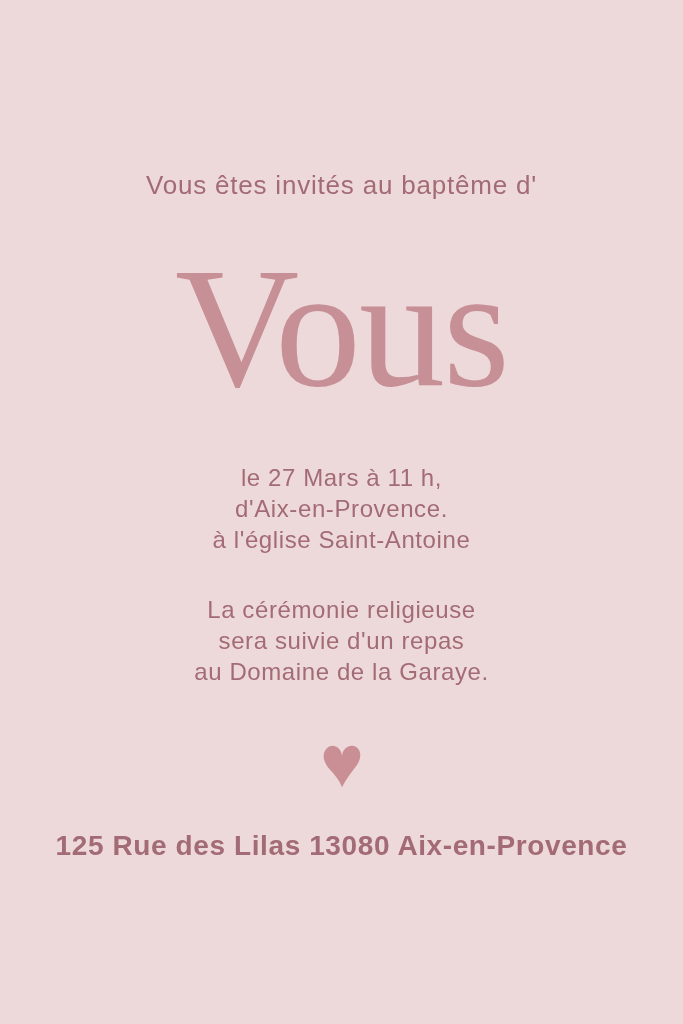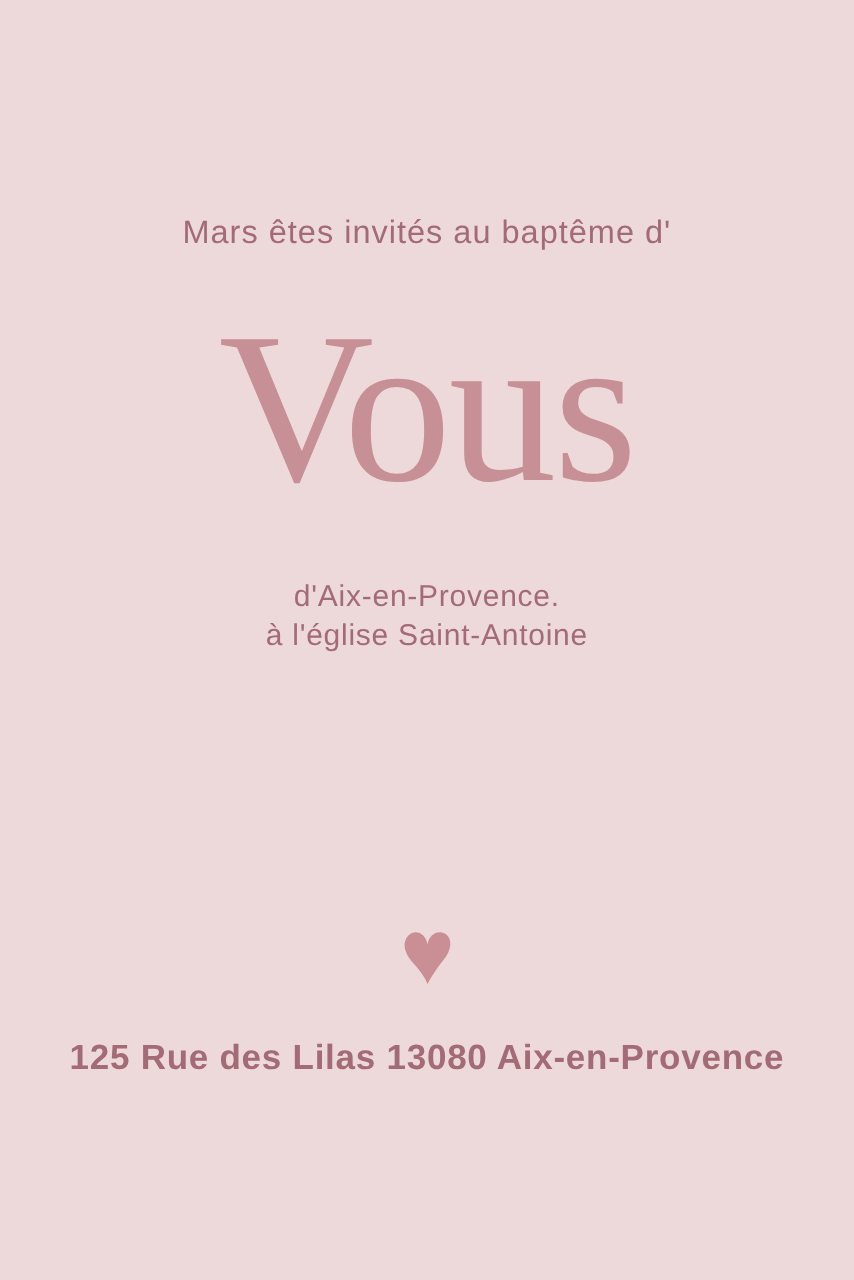--- a/index.html
+++ b/index.html
@@ -88,29 +88,35 @@
     font-weight: 700;
     letter-spacing: 0.6px;
     color: var(--body-text, #a26b76);
   }
 </style>
 </head>
 <body>
 
 <div class="card">
 
-  <div class="intro">Mars êtes invités au baptême d'</div>
+  <div class="intro">Vous êtes invités au baptême d'</div>
 
   <div class="baby-name">Vous</div>
 
   <div class="block block-details">
+    <div>le 27 Mars à 11 h,</div>
     <div>d'Aix-en-Provence.</div>
     <div>à l'église Saint-Antoine</div>
   </div>
 
+  <div class="block block-ceremony">
+    <div>La cérémonie religieuse</div>
+    <div>sera suivie d'un repas</div>
+    <div>au Domaine de la Garaye.</div>
+  </div>
 
   <div class="heart-wrap">
     <svg viewBox="0 0 100 100" aria-hidden="true">
       <path id="heart-path" d="M50 33
                C48 16 32 9 22 19
                C12 29 15 44 27 58
                C36 68 45 78 50 91
                C57 77 66 65 74 55
                C85 42 88 25 77 17
                C66 10 52 17 50 33 Z" fill="#c98f94"></path>

